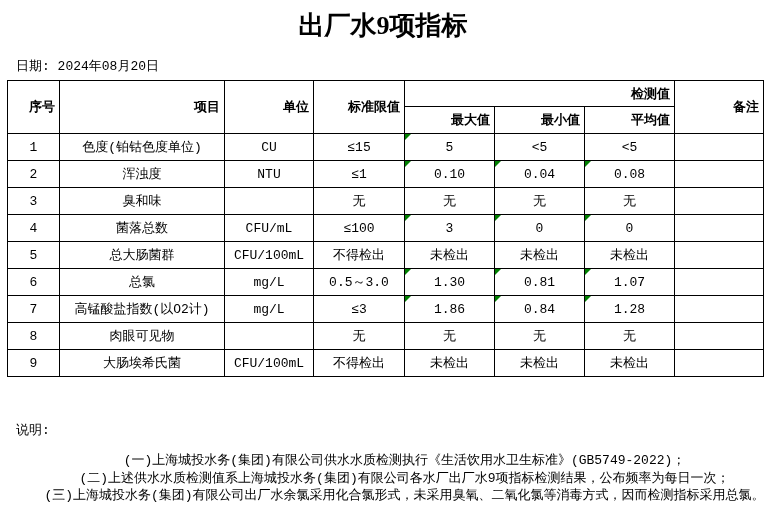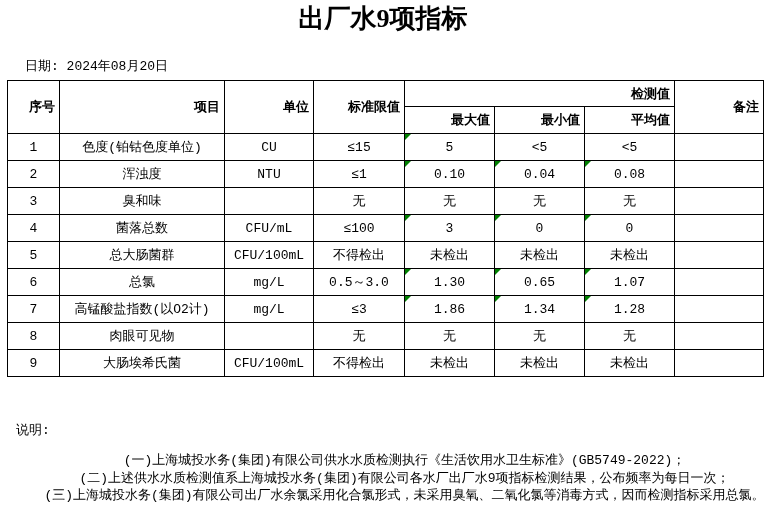--- a/index.html
+++ b/index.html
@@ -6,26 +6,26 @@
     --background:#ffffff; --text:#000000; --border:#000000; --flag-triangle:#008000;
   }
   *{ margin:0; padding:0; box-sizing:border-box; }
   html,body{ background:var(--background); }
   #page{
     position:relative; width:766px; height:521px; overflow:hidden;
     background:var(--background); color:var(--text);
     font-family:"Liberation Mono","DejaVu Sans Mono",monospace;
   }
   .title{
-    position:absolute; top:4px; left:0; width:766px;
+    position:absolute; top:11px; left:0; width:766px;
     text-align:center; font-family:"Liberation Serif","DejaVu Serif",serif;
     font-weight:bold; font-size:26px; line-height:30px;
   }
   .date{
-    position:absolute; left:25px; top:58px; font-size:13px; line-height:18px;
+    position:absolute; left:16px; top:58px; font-size:13px; line-height:18px;
   }
   table.report{
     position:absolute; left:7px; top:80px; width:756px;
     border-collapse:collapse; table-layout:fixed;
     font-size:13px;
   }
   table.report th, table.report td{
     border:1px solid var(--border);
     padding:0 4px; vertical-align:middle; overflow:hidden; white-space:nowrap;
   }
@@ -126,31 +126,31 @@
       <td class="val"><span>未检出</span></td>
       <td class="val"><span>未检出</span></td>
       <td class="c"></td>
     </tr>
     <tr class="data-row">
       <td class="c">6</td>
       <td class="l">总氯</td>
       <td class="l">mg/L</td>
       <td class="l">0.5～3.0</td>
       <td class="val"><span class="tri"></span><span>1.30</span></td>
-      <td class="val"><span class="tri"></span><span>0.65</span></td>
+      <td class="val"><span class="tri"></span><span>0.81</span></td>
       <td class="val"><span class="tri"></span><span>1.07</span></td>
       <td class="c"></td>
     </tr>
     <tr class="data-row">
       <td class="c">7</td>
       <td class="l">高锰酸盐指数(以O2计)</td>
       <td class="l">mg/L</td>
       <td class="l">≤3</td>
       <td class="val"><span class="tri"></span><span>1.86</span></td>
-      <td class="val"><span class="tri"></span><span>1.34</span></td>
+      <td class="val"><span class="tri"></span><span>0.84</span></td>
       <td class="val"><span class="tri"></span><span>1.28</span></td>
       <td class="c"></td>
     </tr>
     <tr class="data-row">
       <td class="c">8</td>
       <td class="l">肉眼可见物</td>
       <td class="l"></td>
       <td class="l">无</td>
       <td class="val"><span>无</span></td>
       <td class="val"><span>无</span></td>

